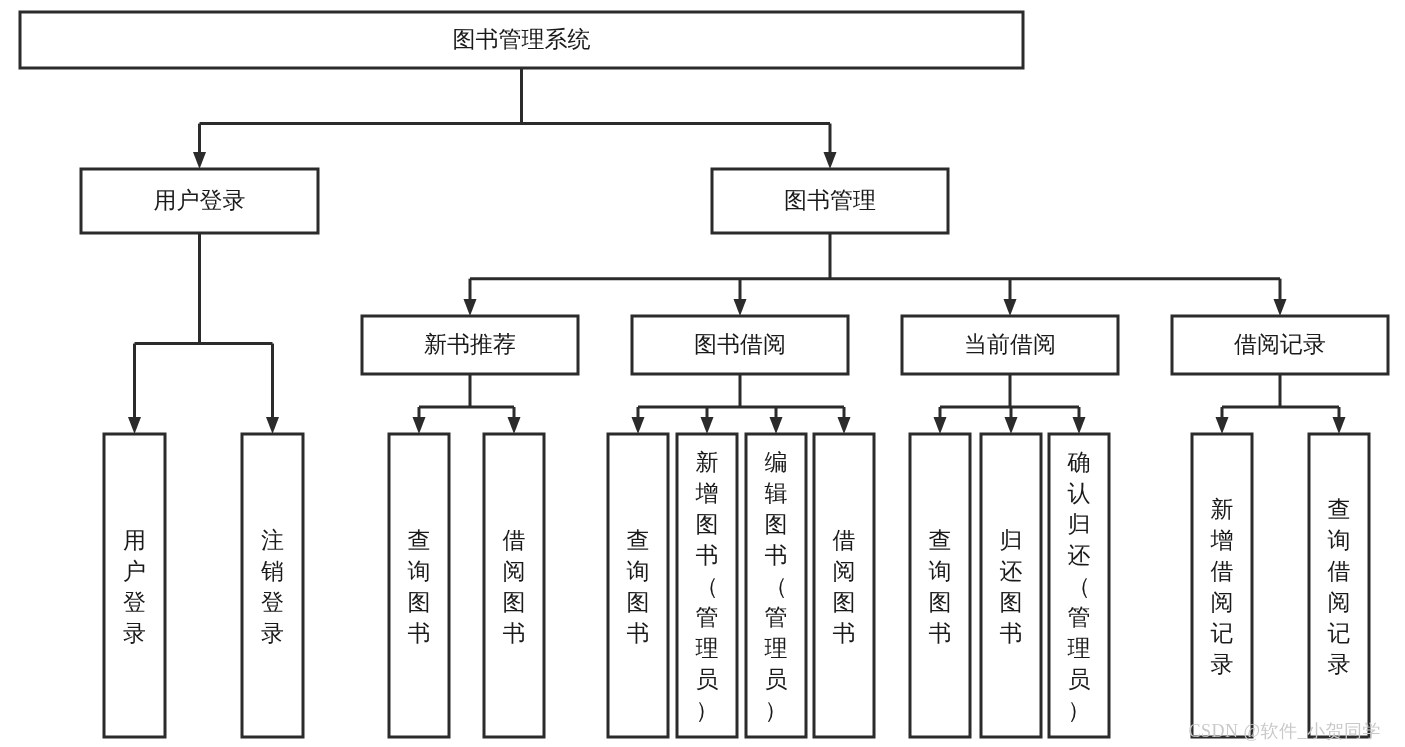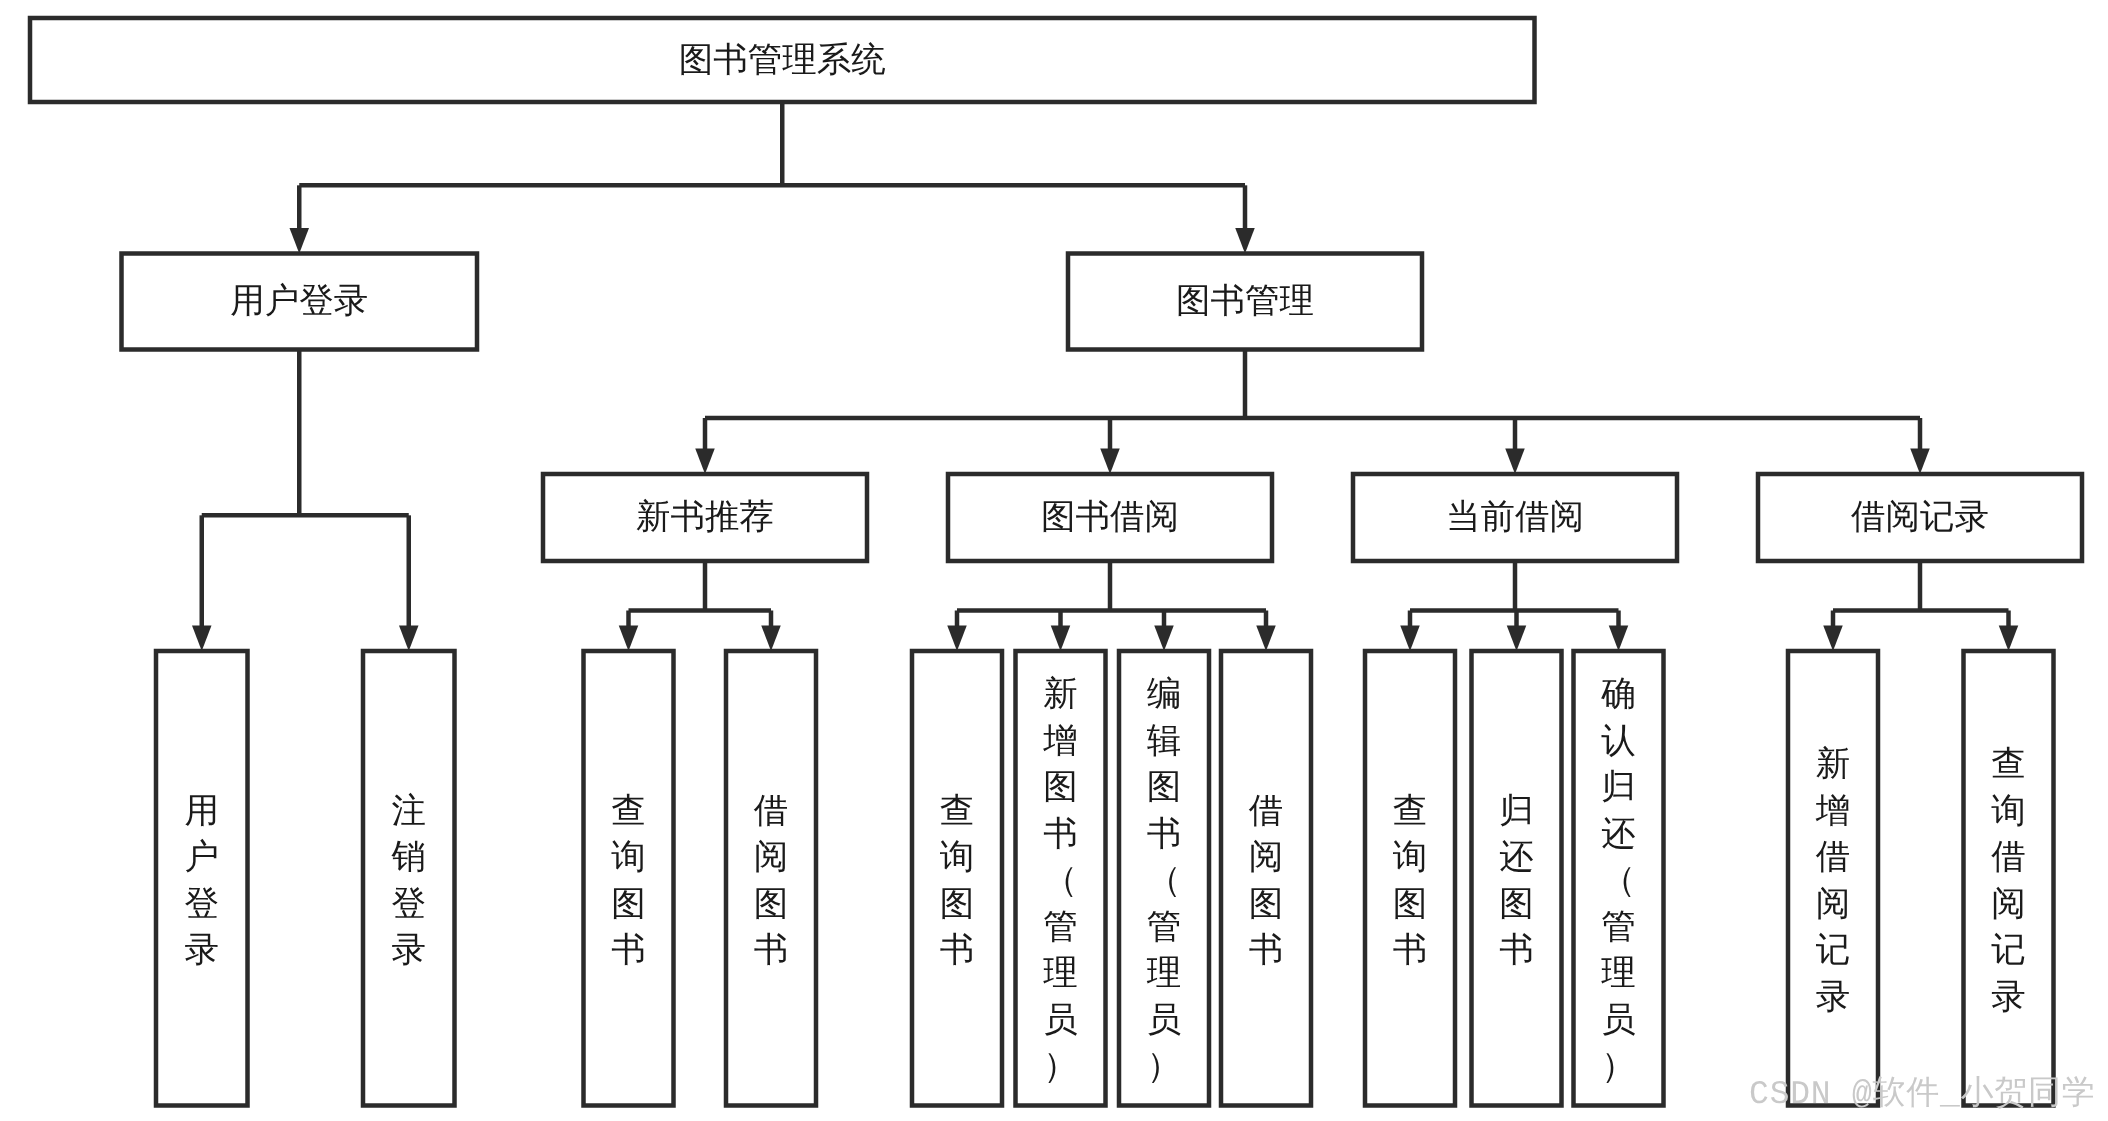--- a/index.html
+++ b/index.html
@@ -33,24 +33,24 @@
     dominant-baseline:middle;
   }
   .node-label-vert{
     font-family:"Liberation Sans","DejaVu Sans",sans-serif;
     font-size:23px;
     fill:#1a1a1a;
     text-anchor:middle;
   }
   .watermark{
     position:absolute;
-    right:8px;
+    right:24px;
     bottom:4px;
-    font-family:Liberation Mono, monospace;
-    font-size:22px;
+    font-family:Liberation Serif, serif;
+    font-size:18px;
     color:#c9c9c9;
     letter-spacing:0.5px;
     white-space:nowrap;
     user-select:none;
   }
 </style>
 </head>
 <body>
 
 <div id="diagram-root">

